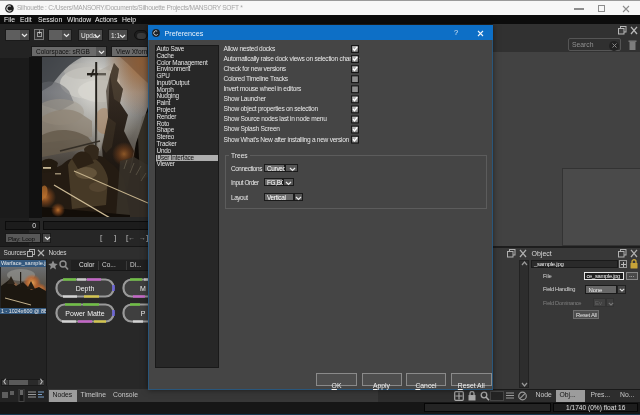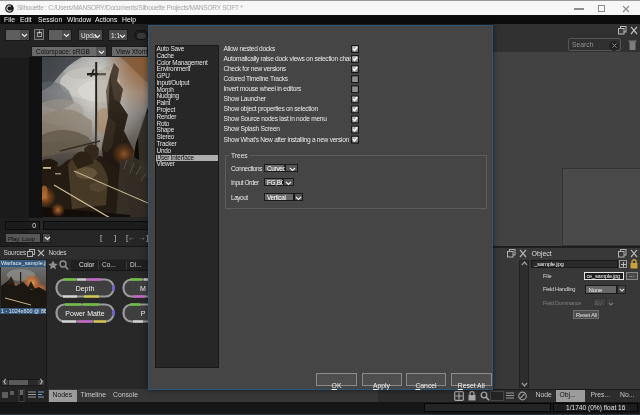--- a/index.html
+++ b/index.html
@@ -412,20 +412,31 @@
   <svg class="abs" style="left:0.5px;top:2.5px;" width="6" height="4" viewBox="0 0 6 4">
         <path d="M0.8 0.8 L3 3 L5.2 0.8" stroke="#777" stroke-width="1.1" fill="none"></path>
       </svg>
 </div>
 <div class="abs" style="left:573px;top:309.5px;width:26px;height:9px;background:#4e4e4e;border:1px solid #6e6e6e;">
   <div class="abs t" style="left:2px;top:1px;font-size:5.8px;letter-spacing:-0.25px;color:#e0e0e0;">Reset All</div>
 </div>
 
 <div class="abs" style="left:148px;top:25px;width:344.5px;height:365px;background:#454545;outline:1px solid #29567b;outline-offset:-1px;box-shadow:0 0 6px rgba(0,0,0,0.5);">
 
+  <div class="abs" style="left:0;top:0;width:344.5px;height:15px;background:#0d6fc6;">
+    <svg class="abs" style="left:4px;top:3.5px;" width="8" height="8" viewBox="0 0 8 8">
+      <circle cx="4" cy="4" r="3.9" fill="#1b2026"></circle>
+      <path d="M5.2 2.2 a2.2 2.2 0 1 0 0.5 3.2" stroke="#cfcfcf" stroke-width="1" fill="none"></path>
+    </svg>
+    <div class="abs t" style="left:16.5px;top:3.5px;font-size:7.2px;color:#eaf2fa;">Preferences</div>
+    <div class="abs t" style="left:306px;top:3px;font-size:7.5px;color:#dce9f5;">?</div>
+    <svg class="abs" style="left:329px;top:4.5px;" width="7" height="7" viewBox="0 0 7 7">
+          <path d="M1 1 L6 6 M6 1 L1 6" stroke="#eef4fa" stroke-width="1.1"></path>
+        </svg>
+  </div>
 
   <div class="abs" style="left:6.5px;top:20px;width:64px;height:323px;background:#272727;border:1px solid #191919;">
     <div id="sb" style="padding-top:0px;font-size:6.4px;letter-spacing:-0.2px;color:#e2e2e2;line-height:6.78px;padding-left:1px;">
       <div>Auto Save</div>
           <div>Cache</div>
           <div>Color Management</div>
           <div>Environment</div>
       <div>GPU</div>
           <div>Input/Output</div>
           <div>Morph</div>

